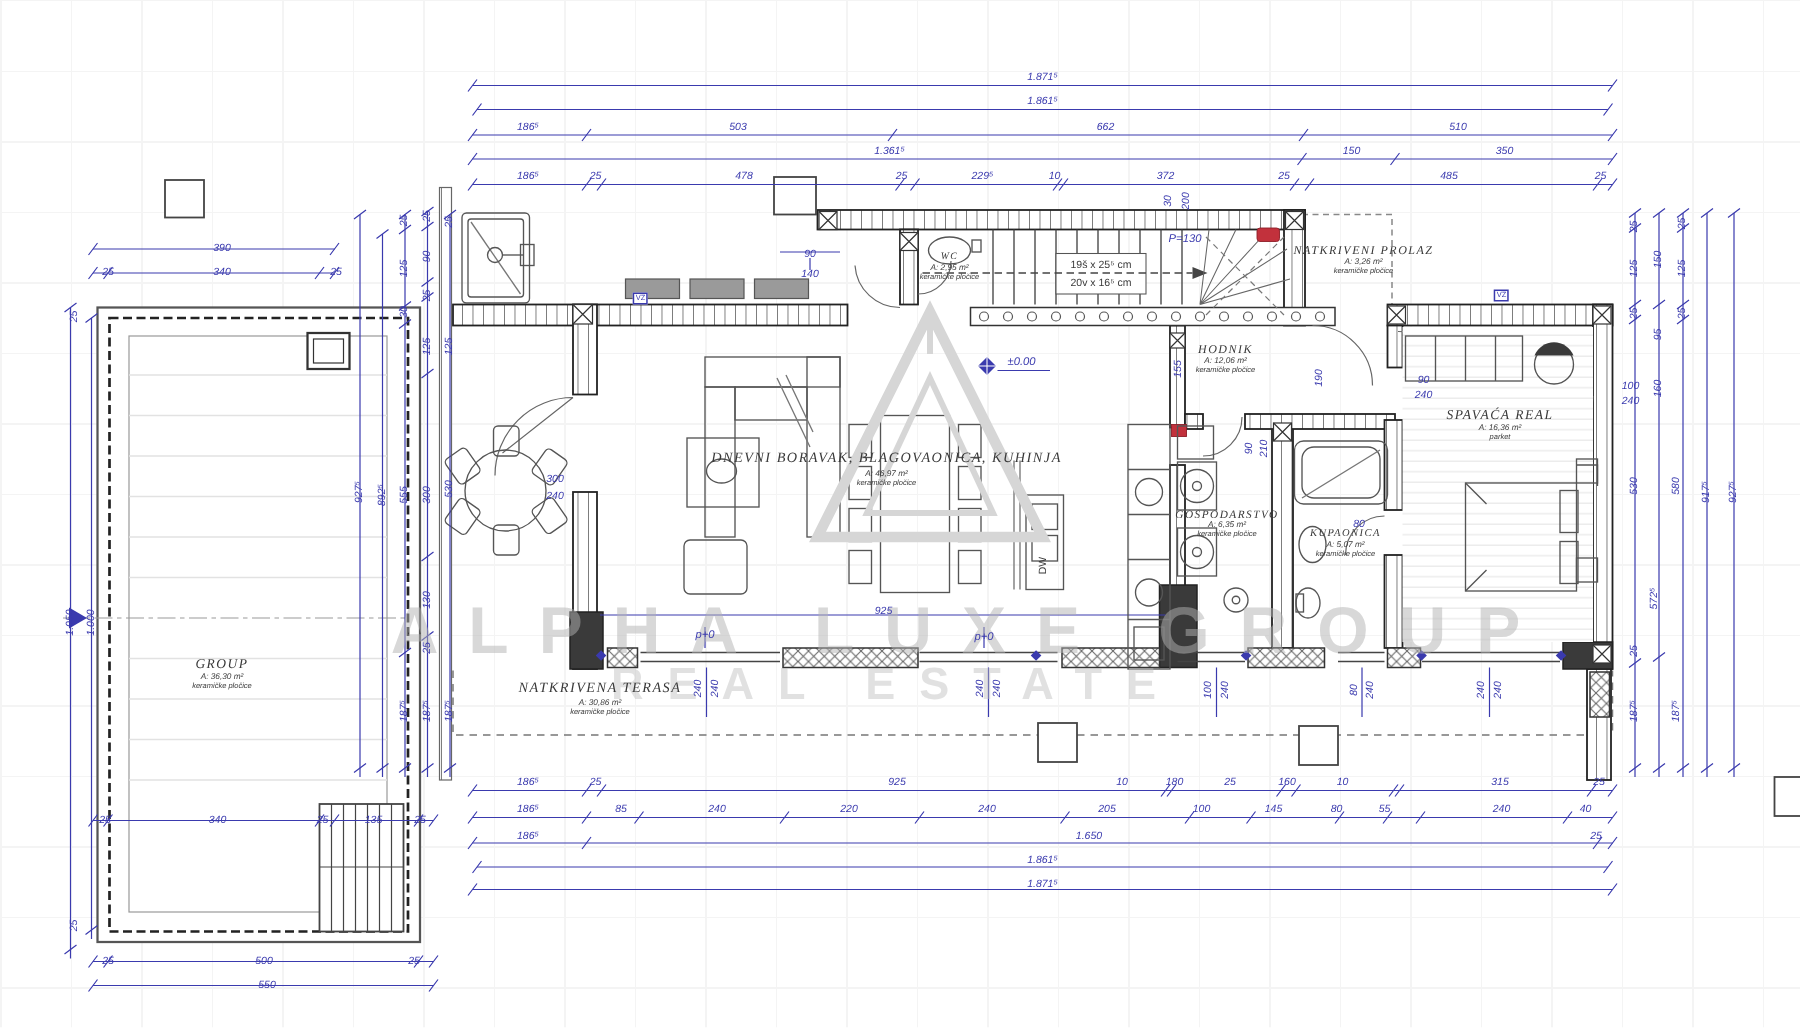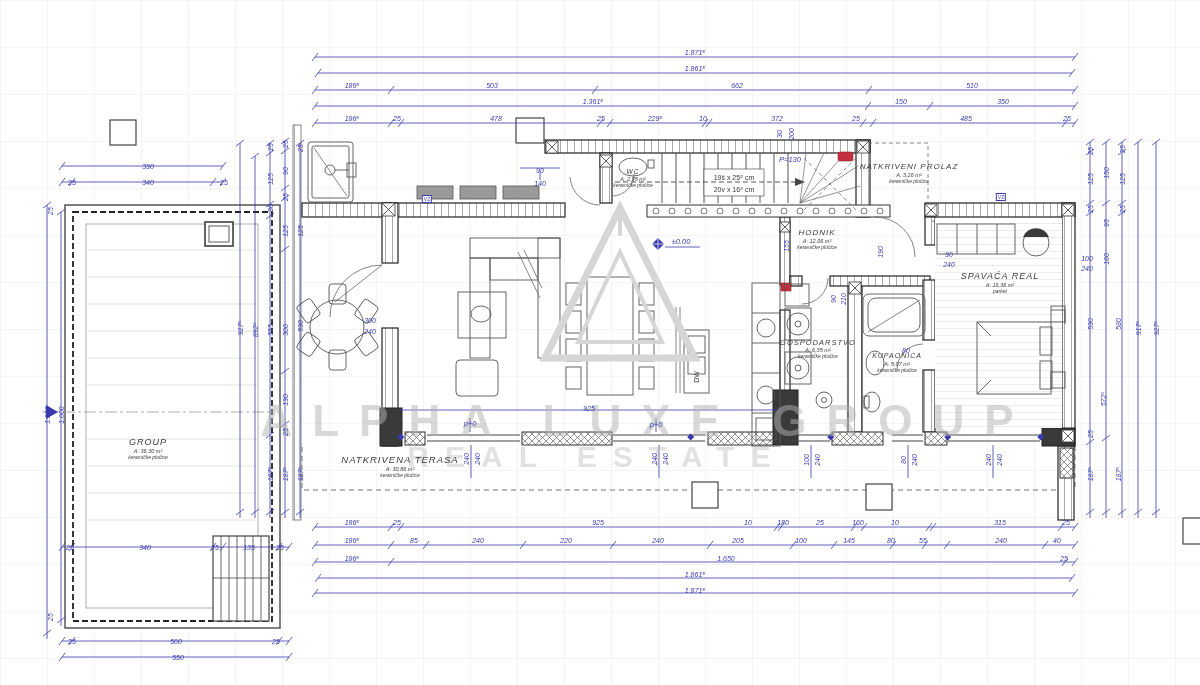--- a/index.html
+++ b/index.html
@@ -11,21 +11,21 @@
   }
   svg{position:absolute;left:0;top:0;}
   .layer{position:absolute;left:0;top:0;width:100%;height:100%;pointer-events:none;}
   .lbl{position:absolute;transform:translate(-50%,-50%);white-space:nowrap;
        font:italic 7px "Liberation Sans",sans-serif;color:#3a3aae;}
   .k-dark{color:#3a3a3a;font-style:normal;}
   .k-tag{font-style:normal;font-size:5px;border:1px solid #3a3aae;background:#fff;padding:0 1px;line-height:6px;}
   .k-note{font-size:7.5px;}
   .k-ul{font-size:7.5px;}
   .room{position:absolute;transform:translate(-50%,-50%);text-align:center;color:#3a3a3a;line-height:1.25;}
-  .room .nm{display:block;font-style:italic;letter-spacing:1px;white-space:nowrap;}
+  .room .nm{display:block;font-style:italic;letter-spacing:1px;white-space:nowrap;font-family:Liberation Serif, serif;}
   .room .ar{display:block;font:italic 5.5px "Liberation Sans",sans-serif;}
   .room .fl{display:block;font:italic 5px "Liberation Sans",sans-serif;}
   .wm{position:absolute;color:rgba(178,178,178,.5);font-weight:bold;white-space:nowrap;
       font-family:"Liberation Sans",sans-serif;transform:translateX(-50%);}
   #wm1{left:647px;top:396px;font-size:44px;letter-spacing:20px;}
   #wm2{left:597px;top:440px;font-size:30px;letter-spacing:16px;color:rgba(188,188,188,.45);}
 </style>
 </head>
 <body>
 
@@ -369,20 +369,25 @@
 <div class="layer">
 
 <div class="room" style="left: 148px; top: 449px; transform: translate(-50%, -50%);">
       <span class="nm" style="font-size: 9px;">GROUP</span>
       <span class="ar">A: 36,30 m²</span>
       <span class="fl">keramičke pločice</span>
     </div>
       <div class="room" style="left: 400px; top: 466px; transform: translate(-50%, -50%);">
       <span class="nm" style="font-size: 9.5px;">NATKRIVENA TERASA</span>
       <span class="ar">A: 30,86 m²</span>
+      <span class="fl">keramičke pločice</span>
+    </div>
+      <div class="room" style="left: 591px; top: 313px; transform: translate(-50%, -50%);">
+      <span class="nm" style="font-size: 9.5px;">DNEVNI BORAVAK, BLAGOVAONICA, KUHINJA</span>
+      <span class="ar">A: 46,97 m²</span>
       <span class="fl">keramičke pločice</span>
     </div>
       <div class="room" style="left: 633px; top: 178px; transform: translate(-50%, -50%);">
       <span class="nm" style="font-size: 6.5px;">WC</span>
       <span class="ar">A: 2,95 m²</span>
       <span class="fl">keramičke pločice</span>
     </div>
       <div class="room" style="left: 817px; top: 239px; transform: translate(-50%, -50%);">
       <span class="nm" style="font-size: 8px;">HODNIK</span>
       <span class="ar">A: 12,06 m²</span>

